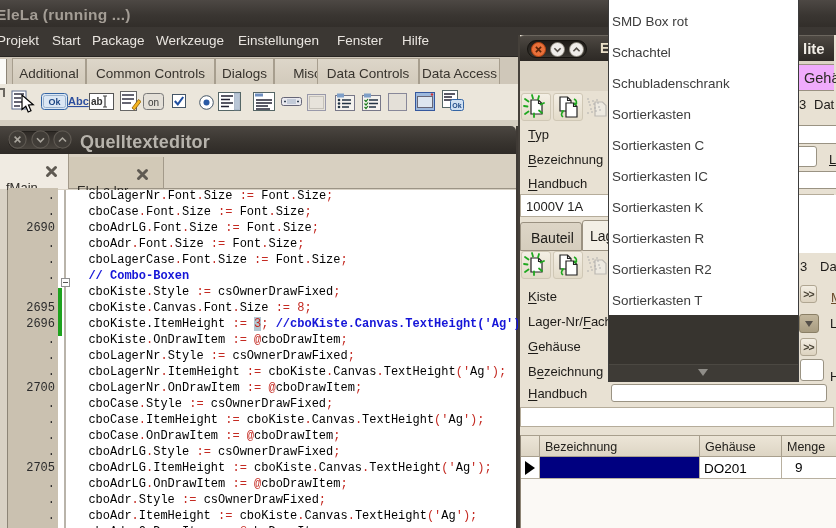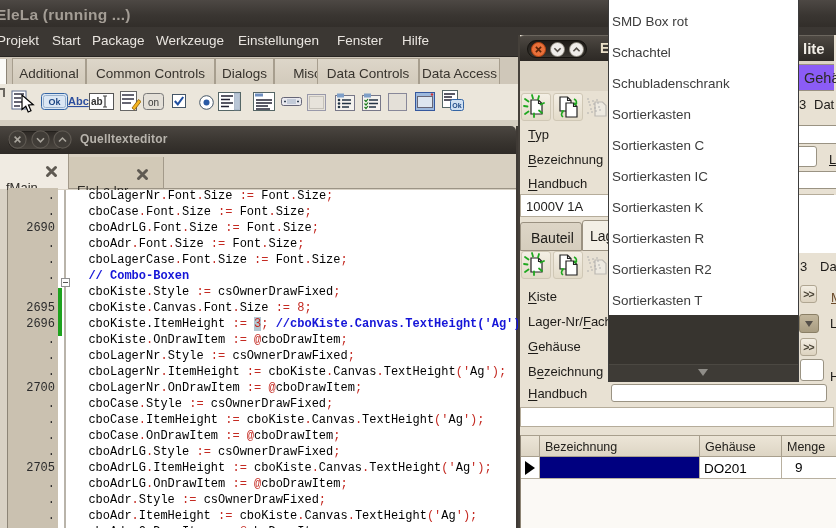--- a/index.html
+++ b/index.html
@@ -12,21 +12,21 @@
 #menubar span{position:absolute;top:6px;font-size:13.5px;color:#e9e5e0}
 #tabrow{left:0;top:56px;width:518px;height:28px;background:#cfc7b9;border-top:1px solid #282522}
 .ptab{position:absolute;top:1px;height:27px;background:linear-gradient(#ddd6c9,#d2cabb);border:1px solid #a79e8e;border-bottom:none}
 .ptab span{position:absolute;top:7px;left:0;right:0;text-align:center;font-size:13.5px;color:#37332d}
 #tabwhite{left:0;top:59px;width:7px;height:25px;background:#fbfaf7;border-right:1px solid #8d8577}
 #toolrow{left:0;top:84px;width:518px;height:52px;background:#ebe6db}
 #gap1{left:0;top:120px;width:518px;height:6px;background:#d5cec1}
 
 #ed{left:0;top:126px;width:518px;height:402px;background:#d9d2c5;border-right:2px solid #3f3a35}
 #edtitle{left:0;top:0;width:516px;height:28px;background:linear-gradient(#4b4641,#38342f 60%,#2e2a26);border-top-right-radius:5px}
-#edtitle .t{position:absolute;left:80px;top:6px;font-weight:bold;font-size:12px;color:#b7b3ac;letter-spacing:.2px}
+#edtitle .t{position:absolute;left:80px;top:6px;font-weight:bold;font-size:18px;color:#b7b3ac;letter-spacing:.2px}
 
 #edtabs{left:0;top:28px;width:516px;height:35px;background:#d8d0c1;border-bottom:1px solid #9c9486}
 .etab{position:absolute;top:0;height:35px}
 #etab1{left:0;width:69px;background:#f0ebe2;border-right:1px solid #a39a8a}
 #etab2{left:69px;top:3px;width:95px;background:#d2c9b7;border-right:1px solid #a39a8a;border-bottom:1px solid #9c9486;height:32px}
 .etab span{position:absolute;top:26px;font-size:13px;color:#2e2b26}
 
 #edbody{left:0;top:64px;width:516px;height:338px;background:#fff}
 #gutter{left:8px;top:-2px;width:50px;height:340px;background:#cac1b0;color:#2b2b2b;
  font-family:"Liberation Mono",monospace;font-size:12px;line-height:16px;text-align:right;padding-right:3px;white-space:pre}
@@ -41,21 +41,21 @@
 #code b{color:#1515d8}
 #code .sel{background:#b2c6d1}
 
 #el{left:518px;top:35px;width:318px;height:493px;background:#e8e1d3}
 #eltitle{left:0;top:0;width:316px;height:26px;background:linear-gradient(#4e4943,#38342f 60%,#2d2925);border-top-left-radius:6px;border-top:1px solid #6b665e}
 #eltitle .t{position:absolute;top:4px;font-weight:bold;font-size:14px;color:#e6e2dc}
 #eltabs{left:0;top:26px;width:316px;height:30px;background:#dcd4c5}
 #eltab1{position:absolute;left:2px;top:1px;width:80px;height:29px;background:linear-gradient(#f2ede4,#e9e2d4);
  border:1px solid #9a9181;border-bottom:none;border-radius:3px 3px 0 0}
 #eltab1 span{position:absolute;left:7px;top:7px;font-size:13.5px;color:#262320}
-#eltabG{position:absolute;left:279px;top:3px;width:37px;height:27px;background:#8b5cf6;border:1px solid #9a9181;border-right:none}
+#eltabG{position:absolute;left:279px;top:3px;width:37px;height:27px;background:#f0abfc;border:1px solid #9a9181;border-right:none}
 #eltabG span{position:absolute;left:6px;top:5px;font-size:14.5px;color:#2c2a26}
 
 .tbtn{position:absolute;width:30px;height:28px;background:linear-gradient(#f4efe5,#e3dbc9);border:1px solid #cfc7b5;border-radius:3px}
 
 .lbl{position:absolute;font-size:13px;color:#1d1b18}
 .lbl u{text-decoration-thickness:1px;text-underline-offset:2px}
 .fld{position:absolute;background:#fff;border:1px solid #9a9383;border-radius:3px}
 .btn2{position:absolute;width:17px;height:18px;background:linear-gradient(#f3eee3,#ddd3c0);border:1px solid #b0a692;border-radius:3px;
  font-size:10.5px;font-weight:bold;color:#4a4436;text-align:center;line-height:17px;letter-spacing:-1px}
 

